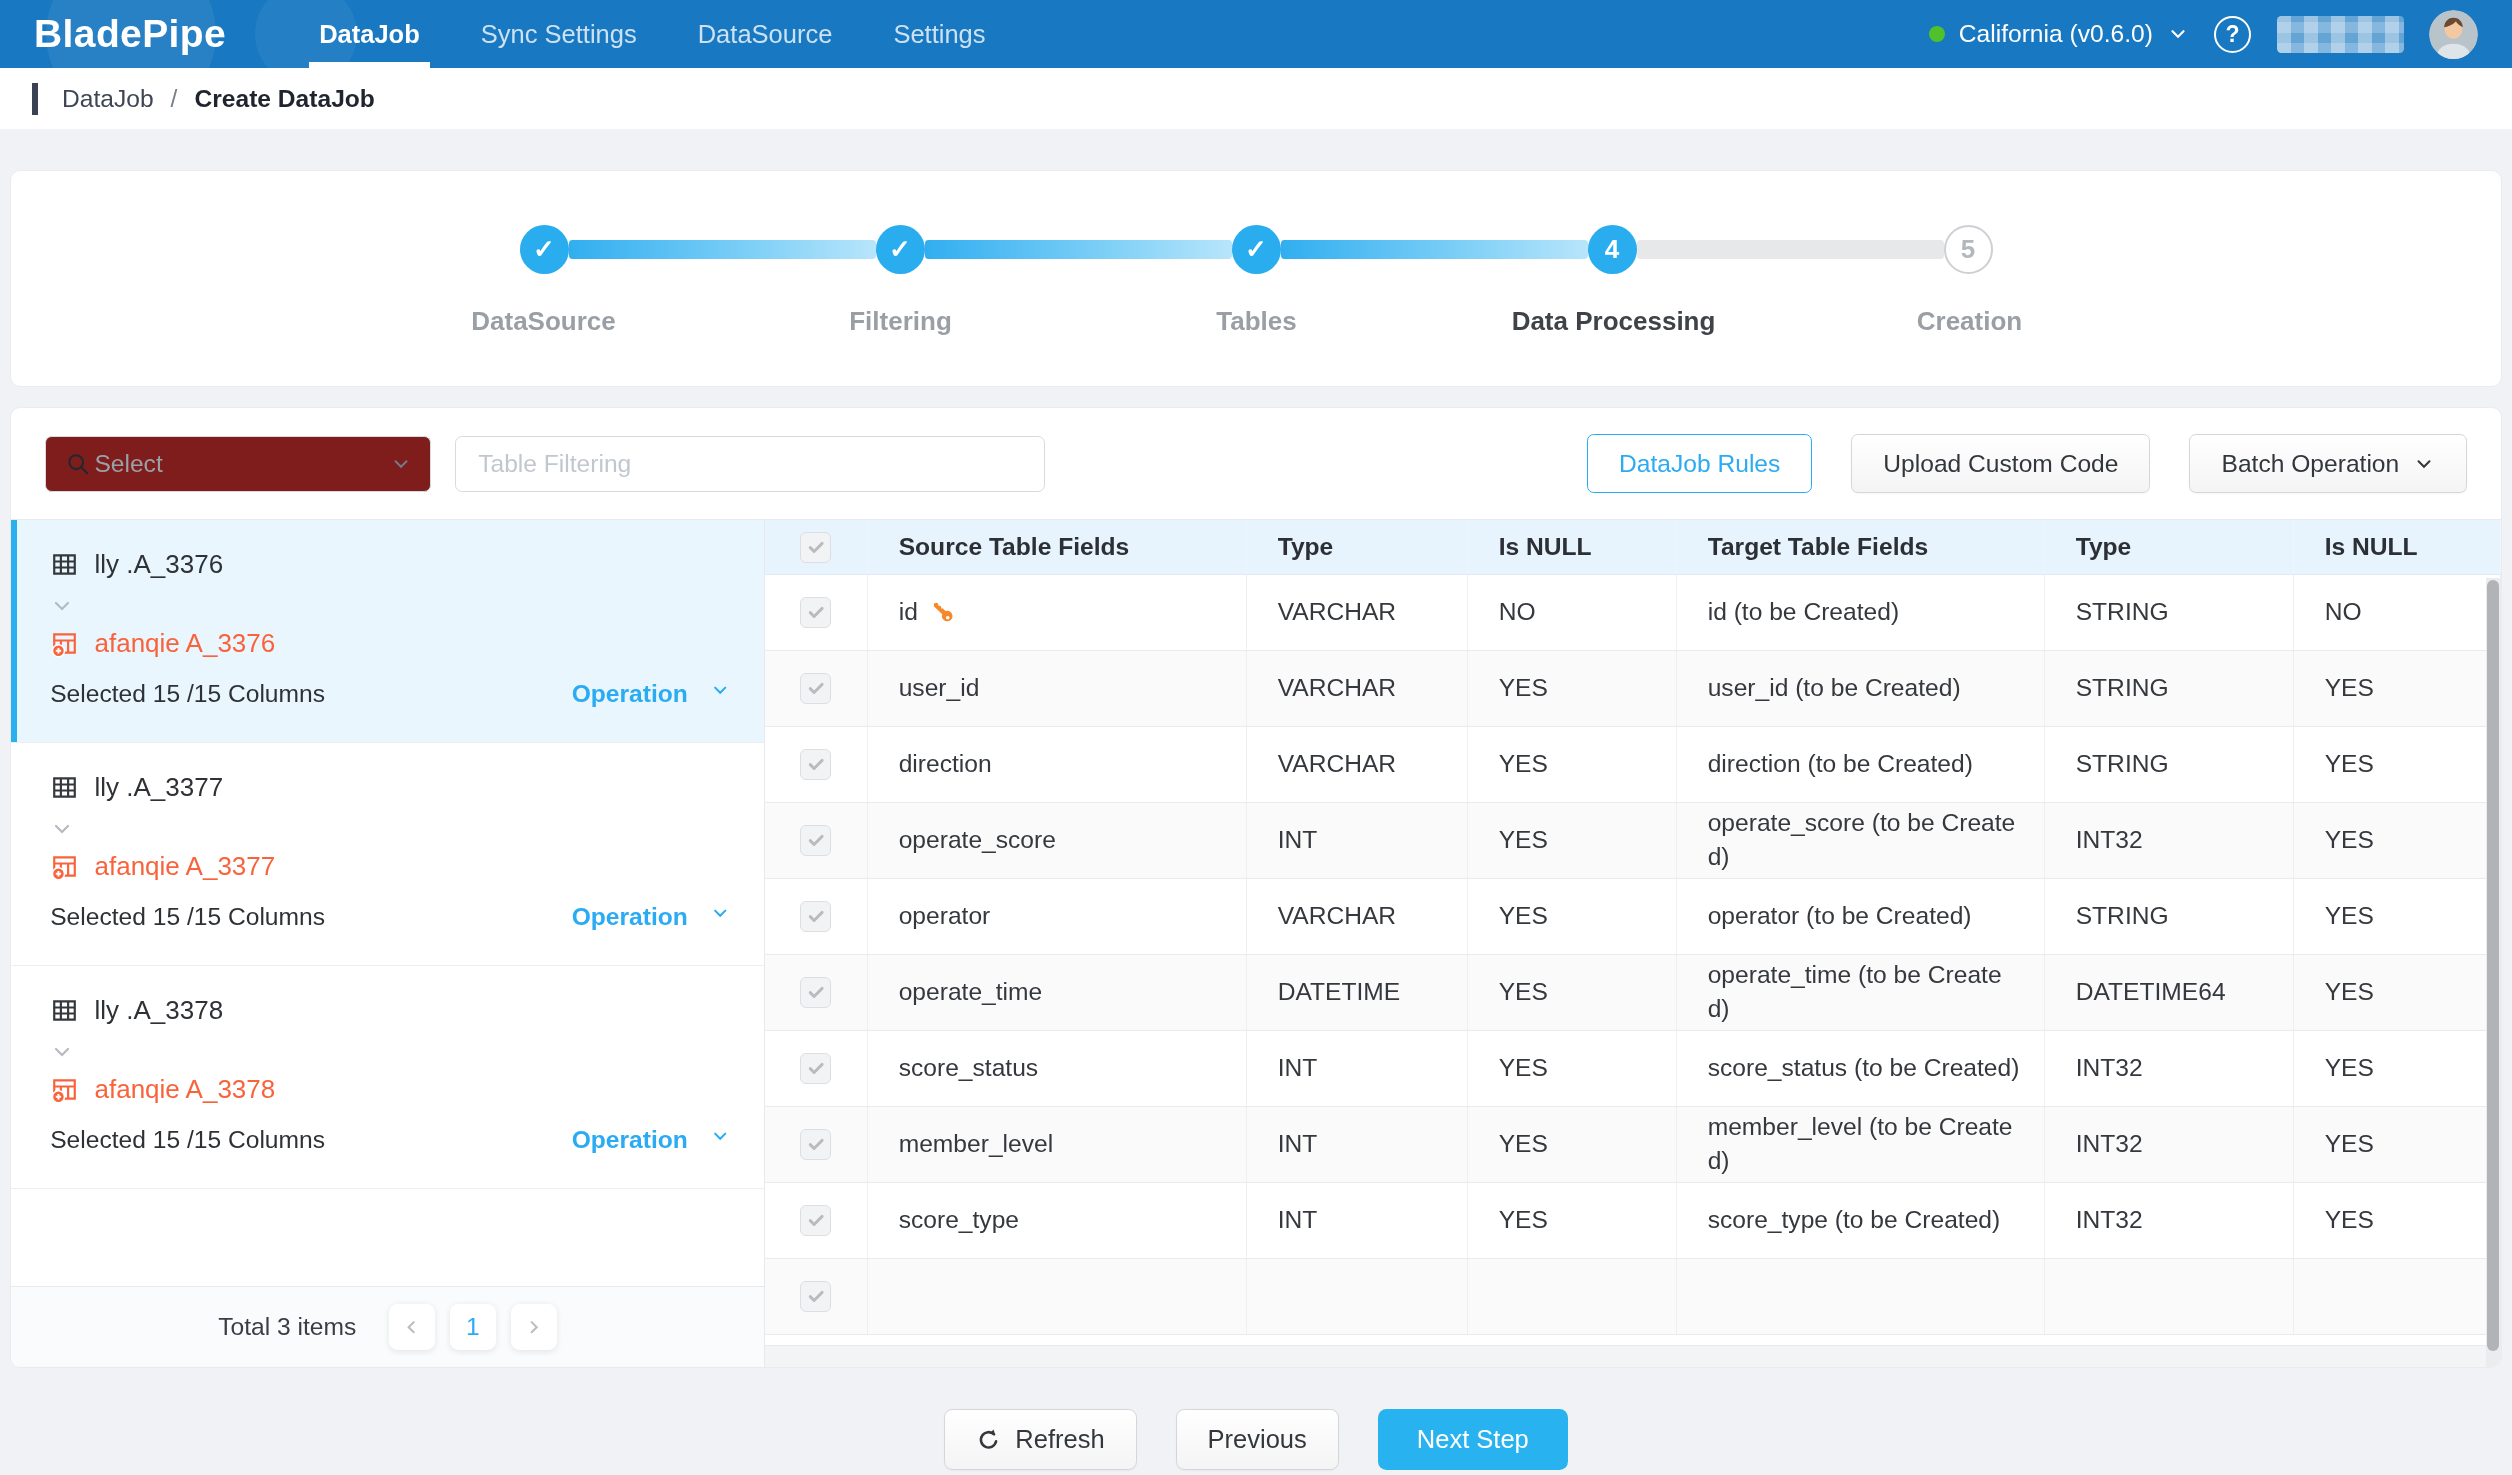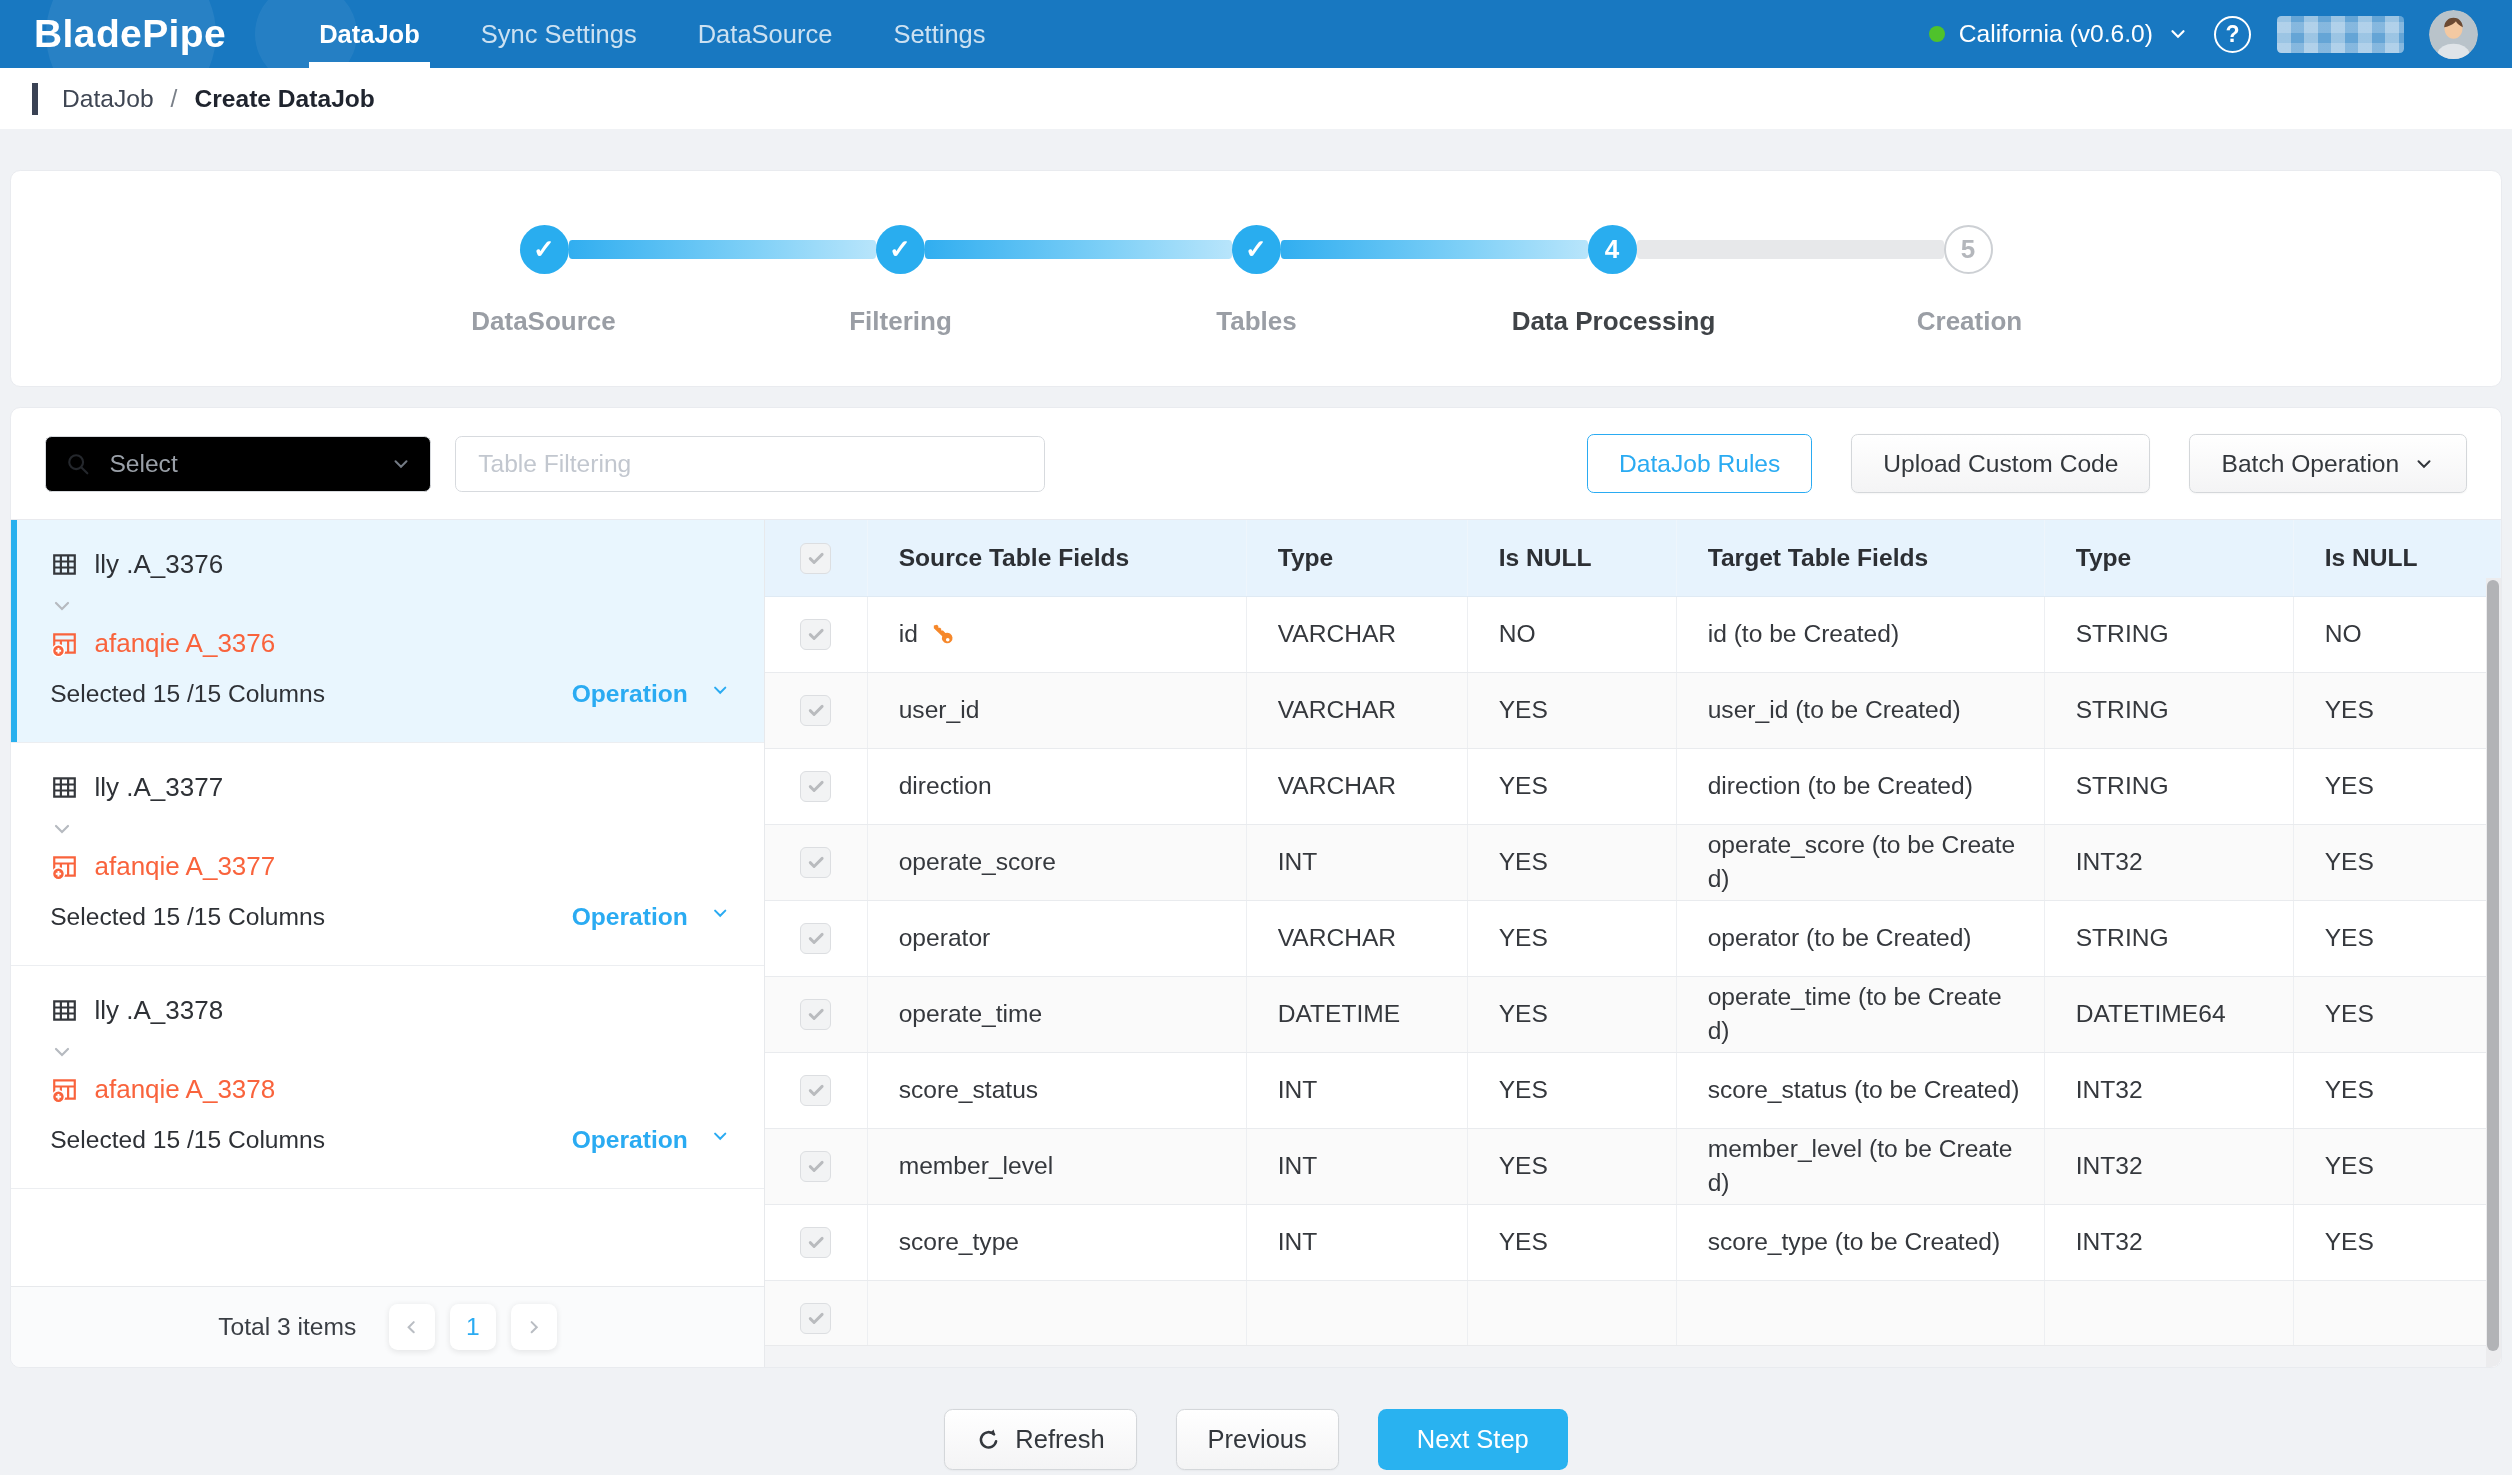--- a/index.html
+++ b/index.html
@@ -43,21 +43,21 @@
   .circle.pending { background:#fff; border:2.5px solid #cdd0d4; color:#b4b7bc; }
   .bar { width:307px; height:18.7px; border-radius:3.4px; flex:none; }
   .bar.done { background:linear-gradient(90deg,#31aef0 0%, #7fd0f7 60%, #b8e5fb 100%); }
   .bar.pending { background:#e7e8ea; }
   .step-label { position:absolute; top:81px; width:356px; text-align:center; font-size:26px; font-weight:bold; color:#9a9ea5; }
   .step-label.current { color:#3f4347; }
 
   
   .main-card { margin-top:20.4px; height:961px; display:flex; flex-direction:column; overflow:hidden; }
   .toolbar { height:112px; flex:none; display:flex; align-items:center; padding:0 34px; border-bottom:0.8px solid #e9eaee; }
-  .select-box { width:386px; height:56px; border:0.8px solid #d7dade; border-radius:6.8px; display:flex; align-items:center; padding:0 18.7px; gap:19px; cursor:pointer; background:#000000; }
+  .select-box { width:386px; height:56px; border:0.8px solid #d7dade; border-radius:6.8px; display:flex; align-items:center; padding:0 18.7px; gap:4px; cursor:pointer; background:#7f1d1d; }
   .select-placeholder { font-size:24.6px; color:#9aa0a8; }
   .select-box .chev { margin-left:auto; color:#737a84; }
   .filter-input { width:590px; height:56px; border:0.8px solid #d7dade; border-radius:6.8px; margin-left:24px; padding:0 22px; font-size:24.6px; color:#35383d; font-family:"Liberation Sans",sans-serif; outline:none; }
   .filter-input::placeholder { color:#c2c7cf; }
   .toolbar-right { margin-left:auto; display:flex; align-items:center; gap:39px; }
   .btn { height:59px; border-radius:6.8px; font-size:24.6px; display:inline-flex; align-items:center; justify-content:center; padding:0 31px; cursor:pointer; font-family:"Liberation Sans",sans-serif; gap:13.6px; }
   .btn-mapping { border:1.7px solid #2aabf2; color:#2aabf2; background:#fff; }
   .btn-plain { border:0.8px solid #d4d7da; color:#33373c; background:linear-gradient(180deg,#fff 0%,#f4f4f5 100%); box-shadow:0 0.8px 1.7px rgba(0,0,0,.04); }
 
   .content-row { flex:1; display:flex; min-height:0; }
@@ -74,21 +74,21 @@
   .op-link { color:#2aabf2; display:flex; gap:22px; cursor:pointer;font-weight:bold; }
   .list-filler { flex:1; background:#fff; }
   .list-pagination { height:81px; flex:none; border-top:0.8px solid #e7e9ec; background:#fafbfc; display:flex; align-items:center; justify-content:center; gap:15.3px; font-size:24.6px; color:#3a3e44; }
   .pg-total { margin-right:17px; }
   .page-btn { width:46px; height:46px; background:#fff; border-radius:8.5px; box-shadow:0 1.7px 6px rgba(0,0,0,.09); display:flex; align-items:center; justify-content:center; color:#b9bdc3; cursor:pointer; font-size:24.6px; }
   .page-btn.current { color:#2aabf2; }
 
   
   .right-pane { flex:1; position:relative; overflow:hidden; background:#fff; }
   table.map { width:100%; border-collapse:collapse; table-layout:fixed; }
-  .map th { height:76px; background:#e7f3fd; border-right:0.8px solid #eef5fc; border-bottom:0.8px solid #dfeaf4; font-size:24.6px; font-weight:bold; color:#2c2f34; text-align:left; padding-left:31px; }
+  .map th { height:54px; background:#e7f3fd; border-right:0.8px solid #eef5fc; border-bottom:0.8px solid #dfeaf4; font-size:24.6px; font-weight:bold; color:#2c2f34; text-align:left; padding-left:31px; }
   .map td { height:76px; border-right:0.8px solid #edeff2; border-bottom:0.8px solid #e9ebee; font-size:24.6px; color:#35383d; padding:0 20.4px 0 31px; vertical-align:middle; }
   .map .c-check { width:102px; text-align:center; padding:0; }
   .map tbody tr:nth-child(even) { background:#fafafa; }
   .cell-target { color:#f9633c; line-height:1.4; word-break:break-all; }
   .cbx { width:31px; height:31px; border-radius:6px; background:#f2f3f4; border:1.7px solid #dcdee1; display:inline-flex; align-items:center; justify-content:center; vertical-align:middle; }
   .field-cell { display:flex; align-items:center; gap:12px; }
   .vscroll-track { position:absolute; top:58px; right:0; bottom:0; width:15.3px; background:#ececee; }
   .vscroll-thumb { position:absolute; top:1.7px; left:1.7px; width:12px; height:771px; border-radius:6px; background:#b2b3b6; cursor:grab; }
   .hscroll-strip { position:absolute; left:0; right:15.3px; bottom:0; height:22px; background:#f3f4f6; border-top:0.8px solid #e9eaec; }
 

